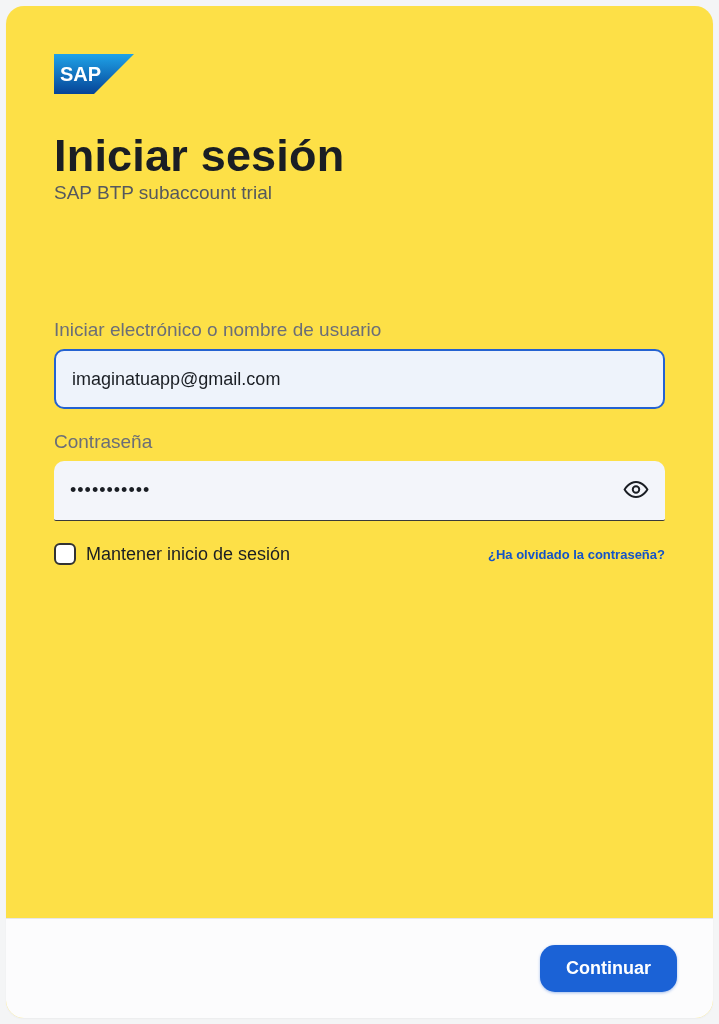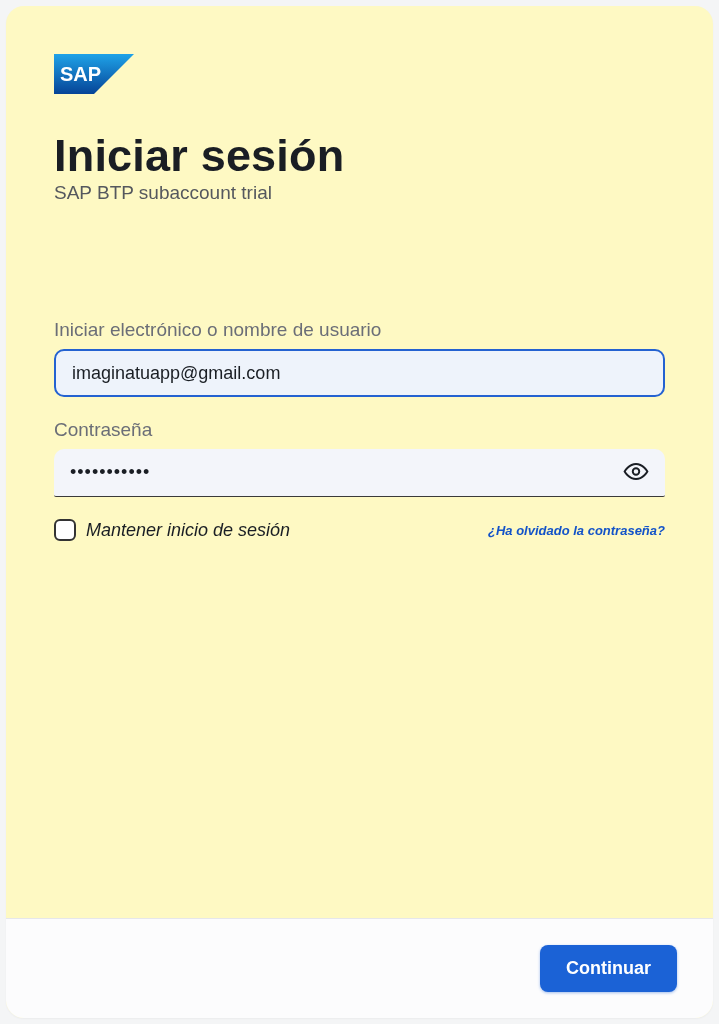--- a/index.html
+++ b/index.html
@@ -4,21 +4,21 @@
   <style>
     * { box-sizing: border-box; margin: 0; padding: 0; }
     body {
       width: 719px;
       height: 1024px;
       background: #f4f5f6;
       font-family: -apple-system, BlinkMacSystemFont, "Segoe UI", Arial, sans-serif;
       padding: 6px;
     }
     .card {
-      background: #fef9c3;
+      background: #fde047;
       border-radius: 18px;
       width: 100%;
       height: 100%;
       display: flex;
       flex-direction: column;
       box-shadow: 0 1px 2px rgba(0,0,0,0.04);
     }
     .content {
       padding: 48px 48px 0 48px;
       flex: 1;
@@ -40,21 +40,21 @@
     .form-group { margin-bottom: 22px; }
     .label {
       display: block;
       font-size: 19px;
       color: #6b6e77;
       margin-bottom: 8px;
     }
     .input-wrap { position: relative; }
     .input {
       width: 100%;
-      height: 48px;
+      height: 60px;
       border-radius: 10px;
       padding: 0 16px;
       font-size: 18px;
       color: #1a1e24;
       outline: none;
     }
     .input.focused {
       background: #eef3fb;
       border: 2.5px solid #2462d1;
     }
@@ -74,21 +74,20 @@
       background: none;
       border: none;
       cursor: pointer;
       padding: 6px;
     }
     .row {
       display: flex;
       justify-content: space-between;
       align-items: center;
       margin-top: 18px;
-      font-style: italic;
     }
     .check-wrap {
       display: inline-flex;
       align-items: center;
       gap: 10px;
       cursor: pointer;
     }
     .checkbox {
       width: 22px;
       height: 22px;
@@ -110,21 +109,21 @@
       border-radius: 0 0 18px 18px;
       display: flex;
       justify-content: flex-end;
     }
     .btn-primary {
       background: #1b62d6;
       color: #fff;
       font-weight: 700;
       font-size: 18px;
       border: none;
-      border-radius: 8px;
+      border-radius: 15px;
       padding: 13px 26px;
       cursor: pointer;
       box-shadow: 0 1px 3px rgba(27,98,214,0.4);
     }
   </style>
 </head>
 <body>
 
 <div class="card">
   <div class="content">

